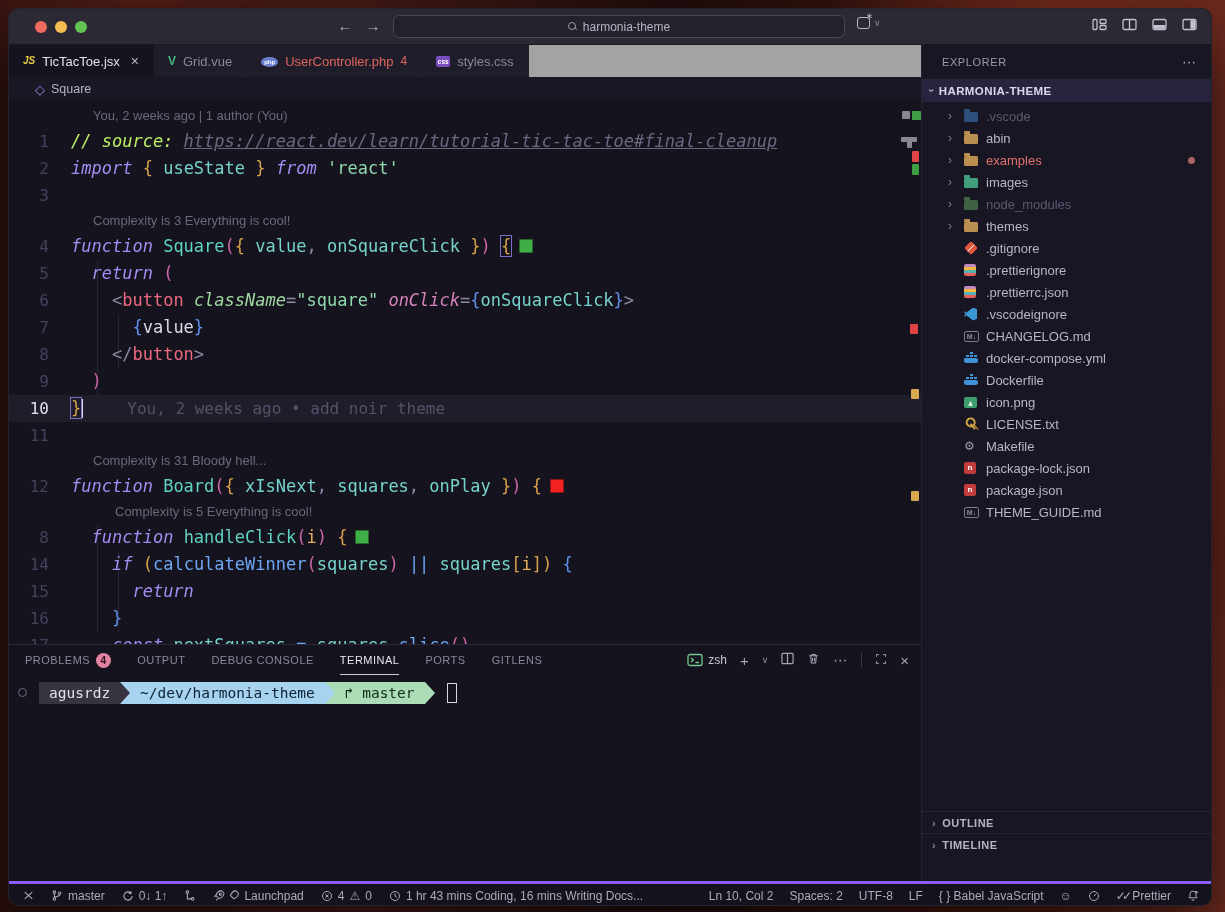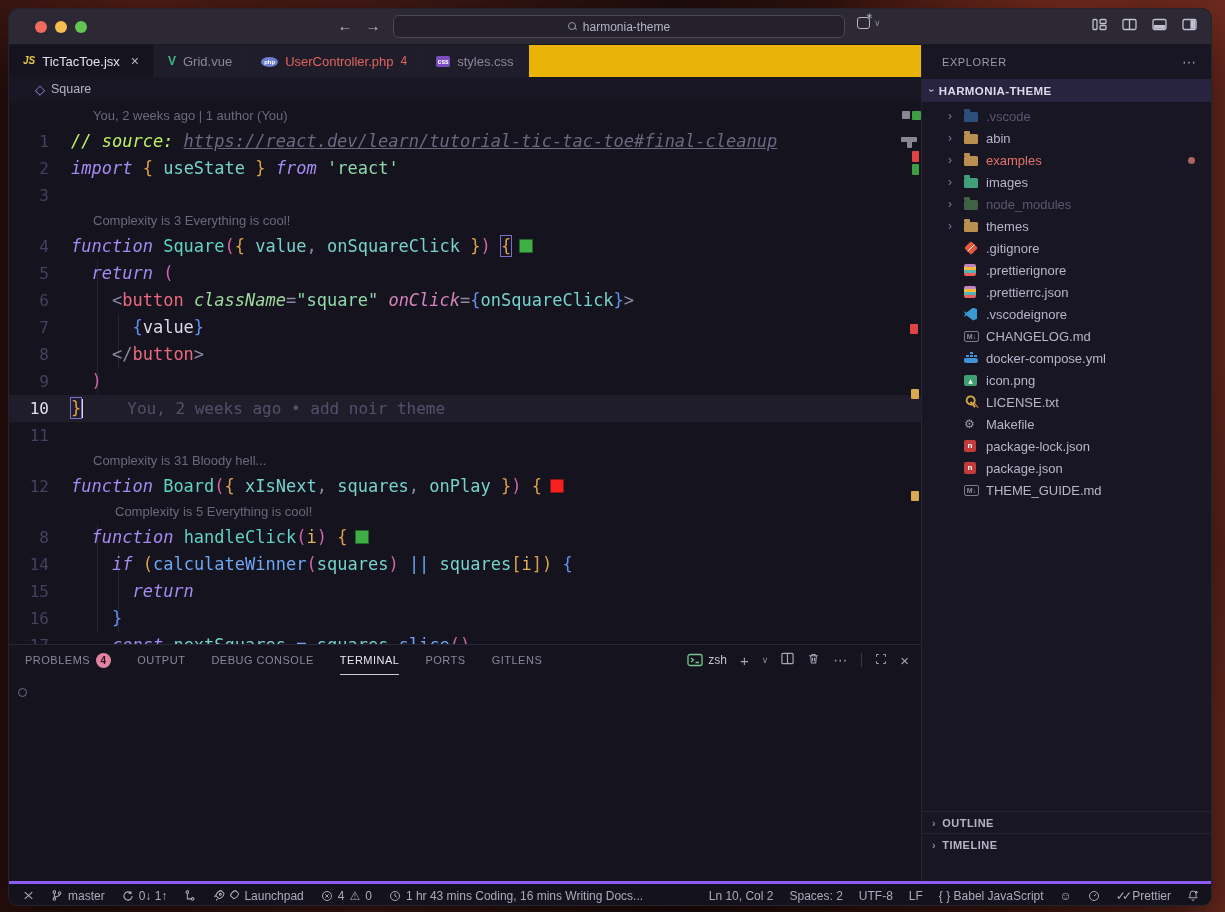--- a/index.html
+++ b/index.html
@@ -25,21 +25,21 @@
   .mag::before{content:"";position:absolute;left:0;top:0;width:6px;height:6px;border:1.4px solid #9a97a8;border-radius:50%}
   .mag::after{content:"";position:absolute;left:6px;top:6px;width:3px;height:1.4px;background:#9a97a8;transform:rotate(45deg)}
   .copilot{position:absolute;left:848px;top:8px;color:#b9b6c6;display:flex;gap:4px;align-items:center}
   .cpsq{width:13px;height:12px;border:1.4px solid #b9b6c6;border-radius:3px;position:relative}
   .cpsq::after{content:"∗";position:absolute;right:-4px;top:-7px;font-size:9px;color:#b9b6c6}
   .chevdn{font-size:9px;color:#8b8898}
   .wlgroup{position:absolute;right:14px;top:9px;display:flex;gap:15px}
   .wl{width:15px;height:13px;position:relative;display:inline-block}
   .wl svg{display:block}
   
-  .tabbar{position:absolute;left:0;top:36px;width:912px;height:32px;background:#eab308;display:flex}
+  .tabbar{position:absolute;left:0;top:36px;width:912px;height:32px;background:#a3a3a3;display:flex}
   .etab{height:32px;display:flex;align-items:center;gap:7px;padding:0 14px;font-size:13px;color:#8a879a;
     border-right:1px solid #26233166;background:#201d2b}
   .etab.active{background:#15131e;color:#e4e1f0}
   .etab .close{color:#b8b5c4;font-size:14px;margin-left:4px}
   .etab .cnt{font-size:12px}
   .etab.err{color:#e0645e}
   .editor-actions{position:absolute;right:10px;top:36px;height:32px;display:flex;align-items:center;gap:13px;color:#a09db0}
   .editor-actions svg{display:block}
   .dots{font-size:14px;color:#a09db0;letter-spacing:1px}
   
@@ -392,20 +392,28 @@
 
     <span class="icw">
               <span class="ic docker"></span>
             </span>
     <span>docker-compose.yml</span>
 
   </div>
   <div class="trow file">
 
     <span class="icw">
+              <span class="ic docker"></span>
+            </span>
+    <span>Dockerfile</span>
+
+  </div>
+  <div class="trow file">
+
+    <span class="icw">
               <span class="ic img">▲</span>
             </span>
     <span>icon.png</span>
 
   </div>
   <div class="trow file">
 
     <span class="icw">
               <span class="ic key"></span>
             </span>
@@ -501,20 +509,29 @@
         <span class="dots">⋯</span>
         <span class="sepln"></span>
         <span>
           <svg width="12" height="12" viewBox="0 0 16 16" stroke="#a7a4b6" fill="none" stroke-width="1.3">
             <path d="M2 5V2h3M11 2h3v3M14 11v3h-3M5 14H2v-3"></path>
             </svg></span>
         <span style="font-size:15px">×</span>
       </div>
       <div class="term">
         <span class="termdot"></span>
+        <div class="prompt">
+          <span class="pseg" id="seg-user" style="background:#37343f;color:#e4e1ee">agusrdz</span>
+          <span class="psep" style="--f:#37343f;background:#a7d3f1"></span>
+          <span class="pseg" style="background:#a7d3f1;color:#0e2233">~/dev/harmonia-theme</span>
+          <span class="psep" style="--f:#a7d3f1;background:#abdcb6"></span>
+          <span class="pseg" style="background:#abdcb6;color:#122b1a">↱ master</span>
+          <span class="psep" style="--f:#abdcb6"></span>
+          <span class="tcursor"></span>
+        </div>
       </div>
     </div>
 
     <div class="statusbar">
       <div class="sbleft" id="sbleft">
           <span class="sbitem">
             <svg width="11" height="11" viewBox="0 0 16 16" stroke="currentColor" stroke-width="1.6" fill="none">
               <path d="M2.5 3l11 10M13.5 3l-11 10"></path>
             </svg>
           </span>

